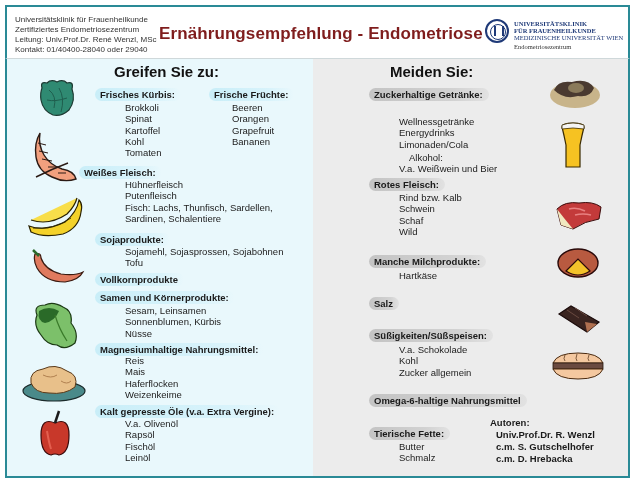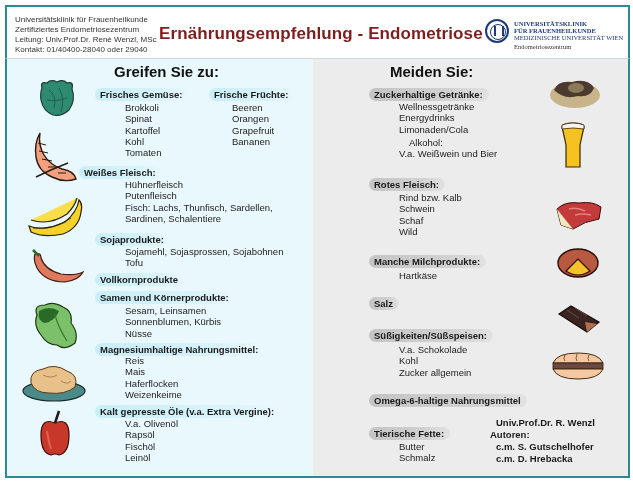--- a/index.html
+++ b/index.html
@@ -60,21 +60,21 @@
     <div class="l3">MEDIZINISCHE UNIVERSITÄT WIEN</div>
     <div class="l4">Endometriosezentrum</div>
   </div>
 </div>
 
 <div class="body-frame">
 
   <div class="left-panel">
     <div class="panel-title" style="left:107px; top:4px;">Greifen Sie zu:</div>
 
-    <div class="pill blue" style="left:88px; top:29px;">Frisches Gemüse:</div>
+    <div class="pill blue" style="left:88px; top:29px;">Frisches Kürbis:</div>
     <div class="items" style="left:118px; top:43px;">
       <div>Brokkoli</div>
       <div>Spinat</div>
       <div>Kartoffel</div>
       <div>Kohl</div>
       <div>Tomaten</div>
     </div>
 
     <div class="pill blue" style="left:202px; top:29px;">Frische Früchte:</div>
     <div class="items" style="left:225px; top:43px;">
@@ -155,21 +155,21 @@
       <path d="M18 14 Q4 8 4 26 Q4 44 14 46 Q18 44 22 46 Q32 44 32 26 Q32 8 18 14Z" fill="#c8382a" stroke="#3a0a0a" stroke-width="1.2"></path>
       <path d="M18 14 L22 2" stroke="#1a1a1a" stroke-width="2.5"></path>
       <path d="M10 22 Q12 34 14 40" stroke="#f07060" stroke-width="2" fill="none" opacity="0.7"></path>
     </svg>
   </div>
 
   <div class="right-panel">
     <div class="panel-title" style="left:77px; top:4px;text-align:right;">Meiden Sie:</div>
 
     <div class="pill gray" style="left:56px; top:29px;">Zuckerhaltige Getränke:</div>
-    <div class="items" style="left:86px; top:42px;">
+    <div class="items" style="left:86px; top:57px;">
       <div>Wellnessgetränke</div>
       <div>Energydrinks</div>
       <div>Limonaden/Cola</div>
       <div style="padding-left:10px; margin-top:2px;">Alkohol:</div>
       <div>V.a. Weißwein und Bier</div>
     </div>
 
     <div class="pill gray" style="left:56px; top:119px;">Rotes Fleisch:</div>
     <div class="items" style="left:86px; top:133px;">
       <div>Rind bzw. Kalb</div>
@@ -194,22 +194,22 @@
 
     <div class="pill gray" style="left:56px; top:335px;">Omega-6-haltige Nahrungsmittel</div>
 
     <div class="pill gray" style="left:56px; top:368px;">Tierische Fette:</div>
     <div class="items" style="left:86px; top:382px;">
       <div>Butter</div>
       <div>Schmalz</div>
     </div>
 
     <div class="authors" style="left:177px; top:358px;">
+      <div>Autoren:</div>
       <div style="padding-left:6px;">Univ.Prof.Dr. R. Wenzl</div>
-      <div>Autoren:</div>
       <div style="padding-left:6px;">c.m. S. Gutschelhofer</div>
       <div style="padding-left:6px;">c.m. D. Hrebacka</div>
     </div>
 
     <svg class="icon" style="left:235px; top:17px;" width="54" height="34" viewBox="0 0 54 34">
       <ellipse cx="27" cy="19" rx="25" ry="13" fill="#c8b48a"></ellipse>
       <path d="M6 14 Q10 4 24 6 Q40 2 46 12 Q42 22 30 20 Q16 24 6 14Z" fill="#4a3a30"></path>
       <ellipse cx="28" cy="12" rx="8" ry="5" fill="#8a7a5a"></ellipse>
     </svg>
     <svg class="icon" style="left:247px; top:62px;" width="26" height="50" viewBox="0 0 26 50">

